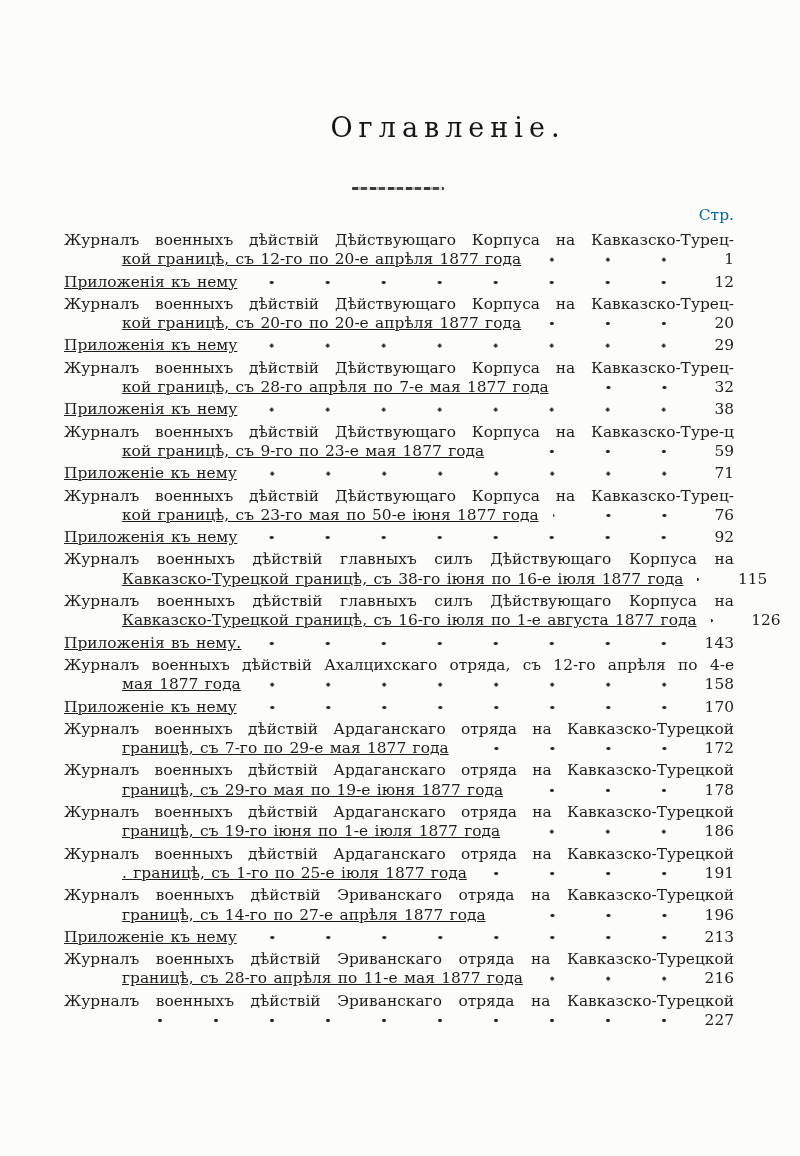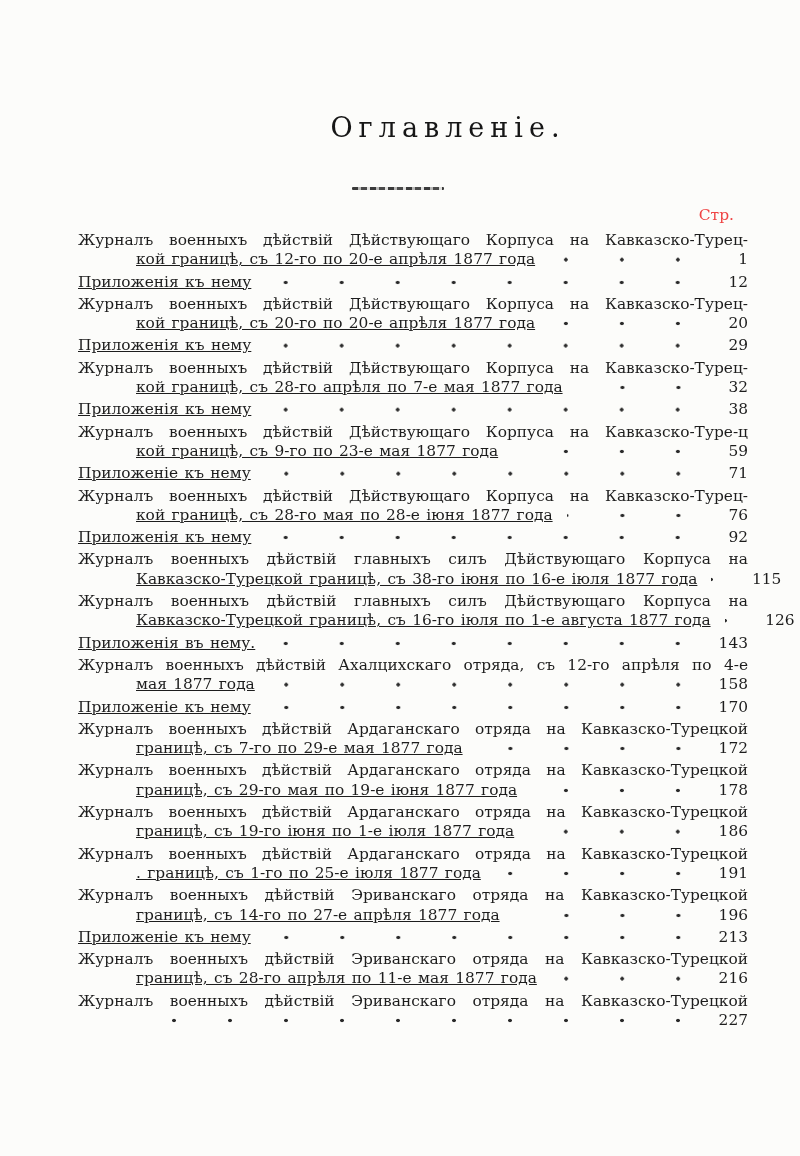--- a/index.html
+++ b/index.html
@@ -34,26 +34,26 @@
     background: repeating-linear-gradient(90deg,
       #3a3a3a 0 6px, rgba(58,58,58,0.35) 6px 9px,
       #4a4a4a 9px 15px, rgba(58,58,58,0.15) 15px 18px);
     border-radius: 1px;
   }
   .col-header {
     position: absolute;
     top: 206px;
     right: 66px;
     font-size: 15.5px;
-    color: #ef4444;
+    color: #0369a1;
   }
   .toc {
     position: absolute;
     top: 231px;
-    left: 78px;
+    left: 64px;
     width: 670px;
     font-size: 15.4px;
     line-height: 19.3px;
     word-spacing: 1.5px;
   }
   .entry { margin-bottom: 3px; }
   .l1-just {
     text-align: justify;
     text-align-last: justify;
     -moz-text-align-last: justify;
@@ -141,21 +141,21 @@
       <div class="entry">
         <div class="row">
           <span class="txt">Приложеніе къ нему</span>
           <span class="leader"></span>
           <span class="num">71</span>
         </div>
       </div>
       <div class="entry">
         <div class="l1-just">Журналъ военныхъ дѣйствій Дѣйствующаго Корпуса на Кавказско-Турец-</div>
         <div class="row cont">
-          <span class="txt">кой границѣ, съ 28-го мая по 28-е іюня 1877 года</span>
+          <span class="txt">кой границѣ, съ 23-го мая по 50-е іюня 1877 года</span>
           <span class="leader"></span>
           <span class="num">76</span>
         </div>
       </div>
       <div class="entry">
         <div class="row">
           <span class="txt">Приложенія къ нему</span>
           <span class="leader"></span>
           <span class="num">92</span>
         </div>

